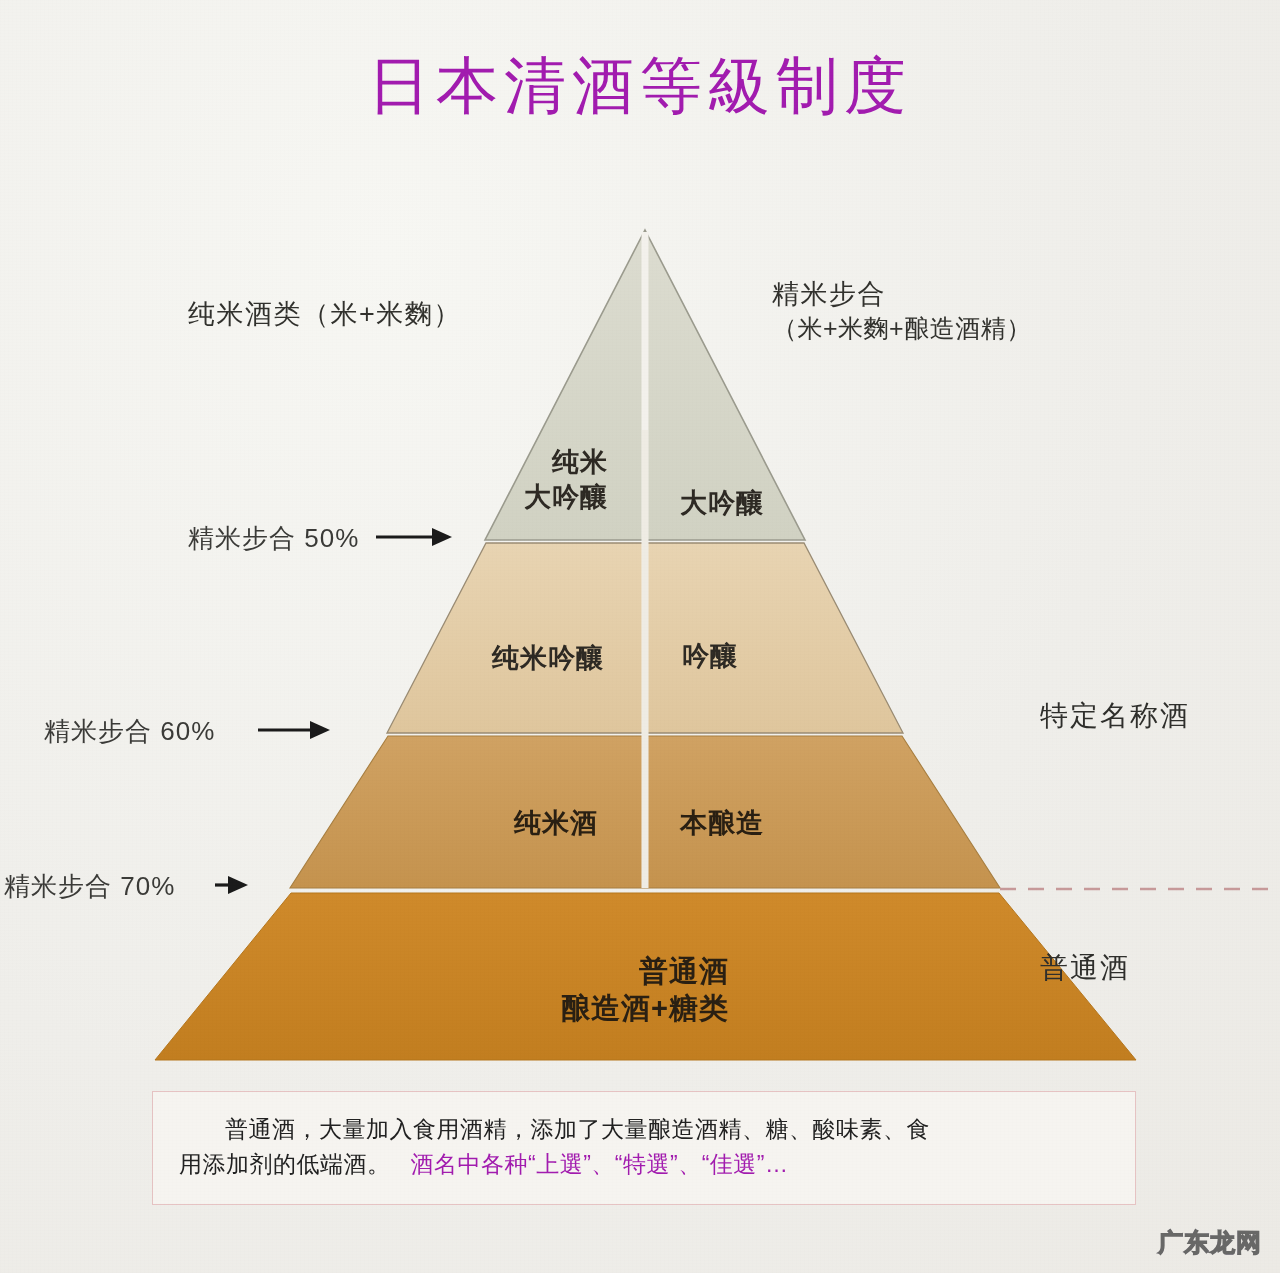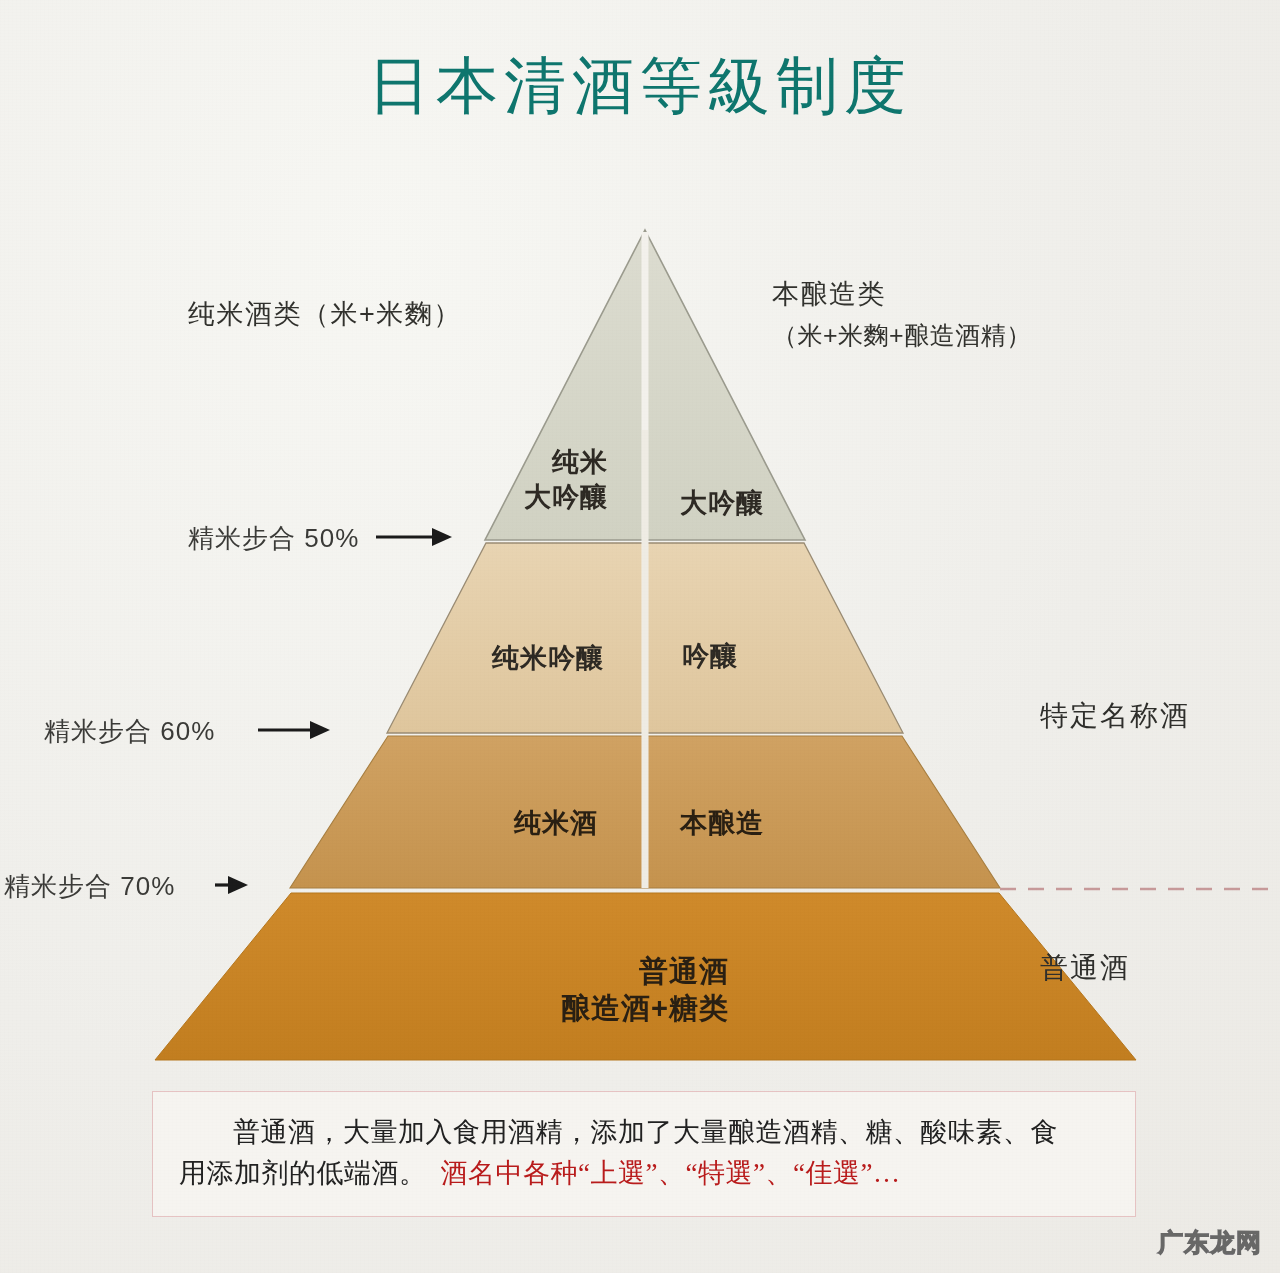--- a/index.html
+++ b/index.html
@@ -24,21 +24,21 @@
       repeating-linear-gradient(90deg, rgba(0,0,0,.010) 0 1px, rgba(255,255,255,0) 1px 4px);
     pointer-events:none;
   }
 
   #title{
     position:absolute;left:0;right:0;top:44px;
     text-align:center;
     font-family:"Liberation Serif","DejaVu Serif",serif;
     font-size:62px;
     letter-spacing:6px;
-    color:#0f766e;
+    color:#a21caf;
     font-weight:400;
     white-space:nowrap;
   }
 
   #stage{position:absolute;left:0;top:0;width:1280px;height:1273px;}
 
   svg#pyramid{position:absolute;left:0;top:0;width:1280px;height:1273px;}
 
   .tier-label{
     position:absolute;
@@ -65,21 +65,21 @@
   .group-label{
     position:absolute;
     color:#32322e;
     font-size:27px;
     white-space:nowrap;
     letter-spacing:1.5px;
   }
   .group-label .sub{
     display:block;
     font-size:25px;
-    margin-top:7px;
+    margin-top:0;
     letter-spacing:.5px;
   }
 
   .right-label{
     position:absolute;
     color:#2f2f2c;
     font-size:28px;
     letter-spacing:2px;
     white-space:nowrap;
     transform:translateY(-50%);
@@ -89,28 +89,28 @@
     position:absolute;
     left:152px;top:1091px;
     width:984px;
     box-sizing:border-box;
     border:1.5px solid #e6c3c3;
     background:#f6f4f0;
     padding:20px 26px 22px 26px;
   }
   #notebox p{
     margin:0;
-    font-size:27px;
+    font-size:23px;
     line-height:1.52;
     color:#222;
     letter-spacing:.5px;
     text-indent:2em;
   }
   #notebox p.line2{text-indent:0;}
-  #notebox .red{color:#b91c1c;margin-left:14px;font-family:Liberation Serif, serif;}
+  #notebox .red{color:#a21caf;margin-left:20px;}
 
   #watermark{
     position:absolute;right:18px;bottom:14px;
     font-size:25px;
     font-weight:700;
     color:#8b5cf6;
     letter-spacing:1px;
     -webkit-text-stroke:1.2px #5d5d5d;
     opacity:.92;
   }
@@ -178,21 +178,21 @@
       <line x1="215" y1="885" x2="232" y2="885"></line>
       <polygon points="248,885 228,876 228,894" fill="#1b1b1b" stroke="none"></polygon>
     </g>
   </svg>
 
   <div class="group-label" style="left:188px;top:296px;">
     <span>纯米酒类（米+米麴）</span>
   </div>
 
   <div class="group-label" style="left:772px;top:276px;">
-    <span>本酿造类</span>
+    <span>精米步合</span>
     <span class="sub">（米+米麴+酿造酒精）</span>
   </div>
 
   <div class="tier-label" style="left:566px;top:480px;">
     <div>纯米</div>
     <div>大吟釀</div>
   </div>
   <div class="tier-label" style="left:722px;top:503px;">大吟釀</div>
 
   <div class="tier-label" style="left:548px;top:618px;margin-top:40px;">纯米吟釀</div>

